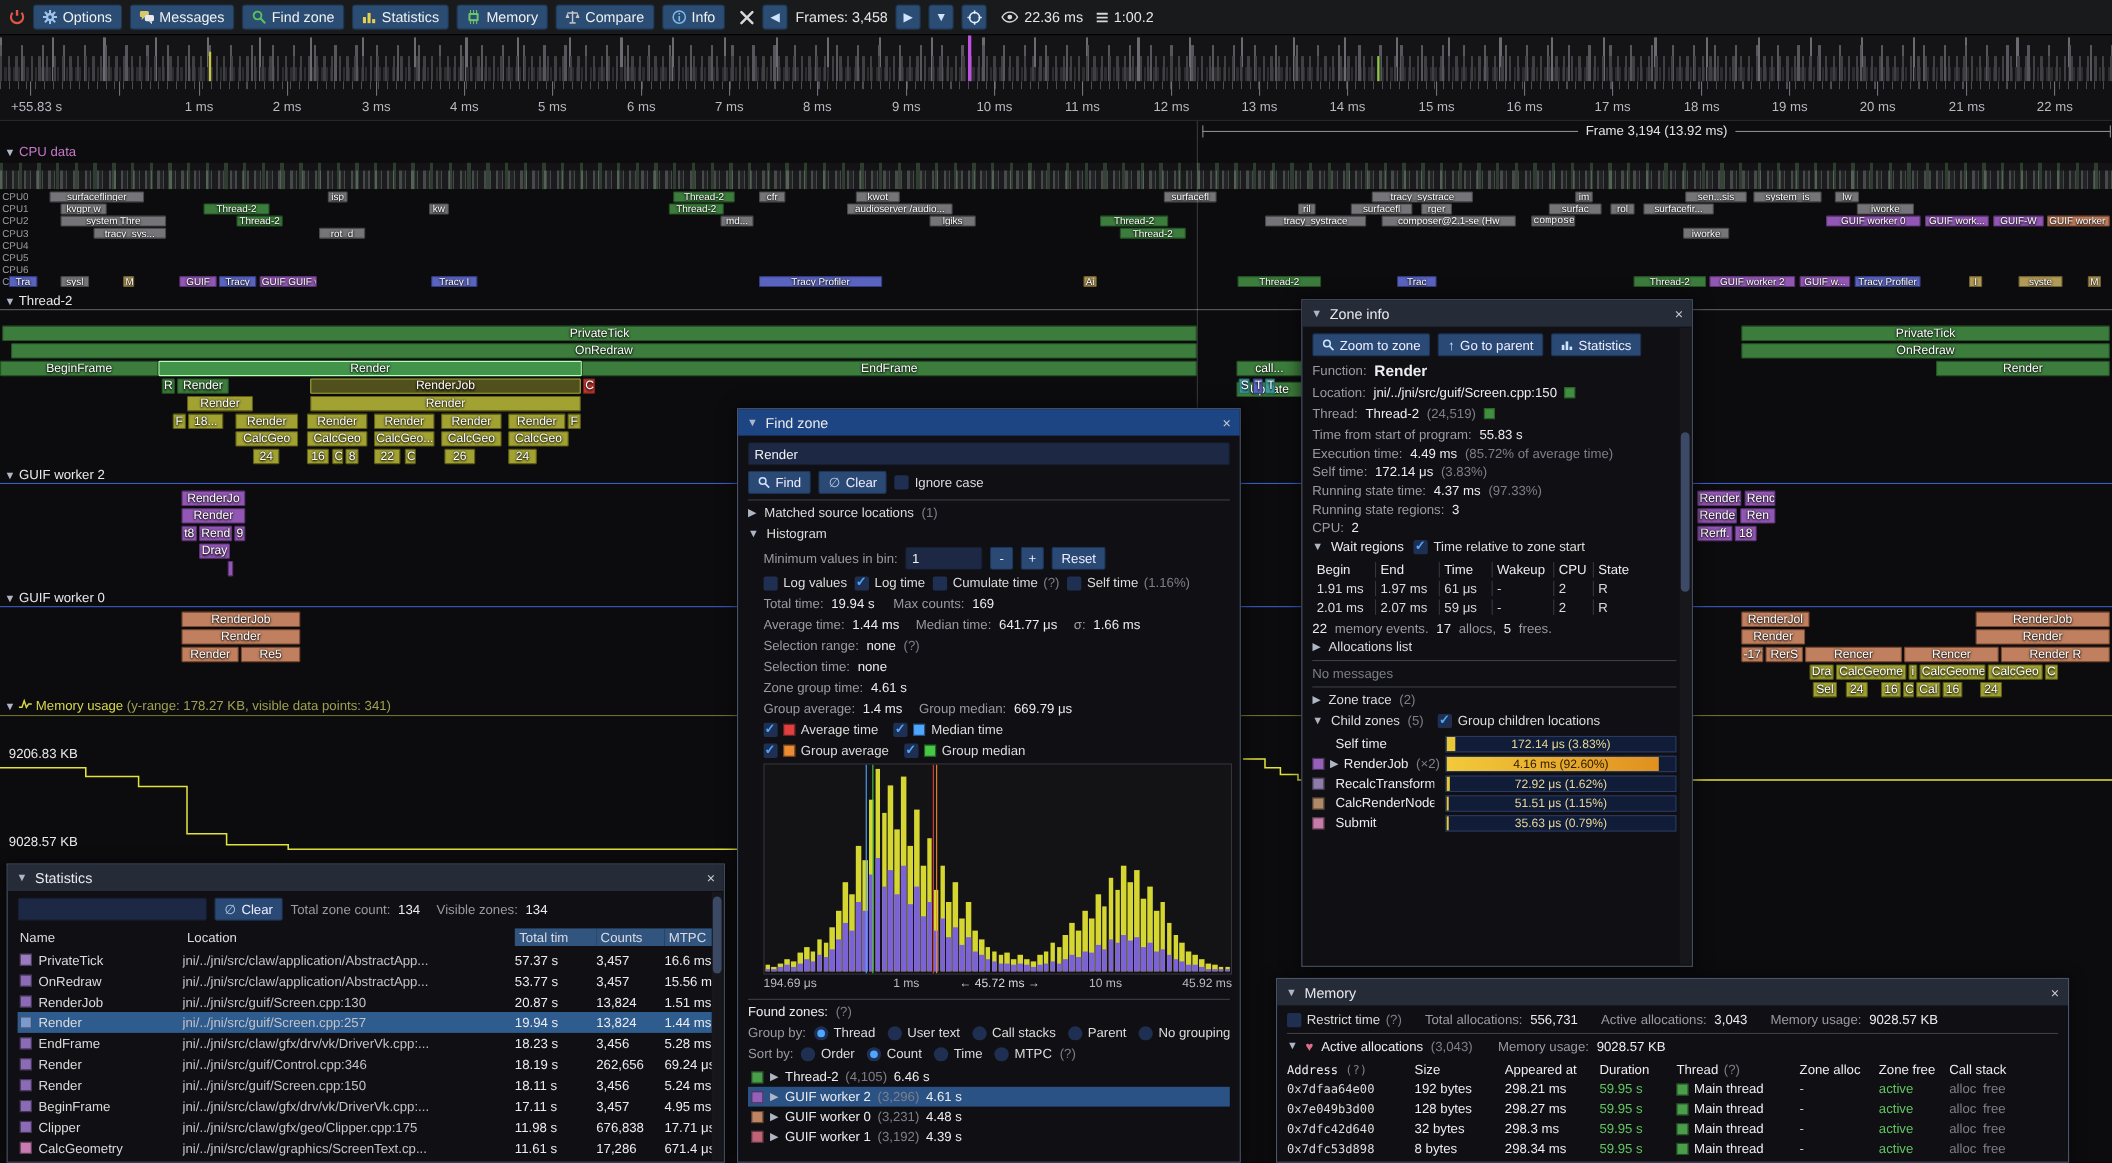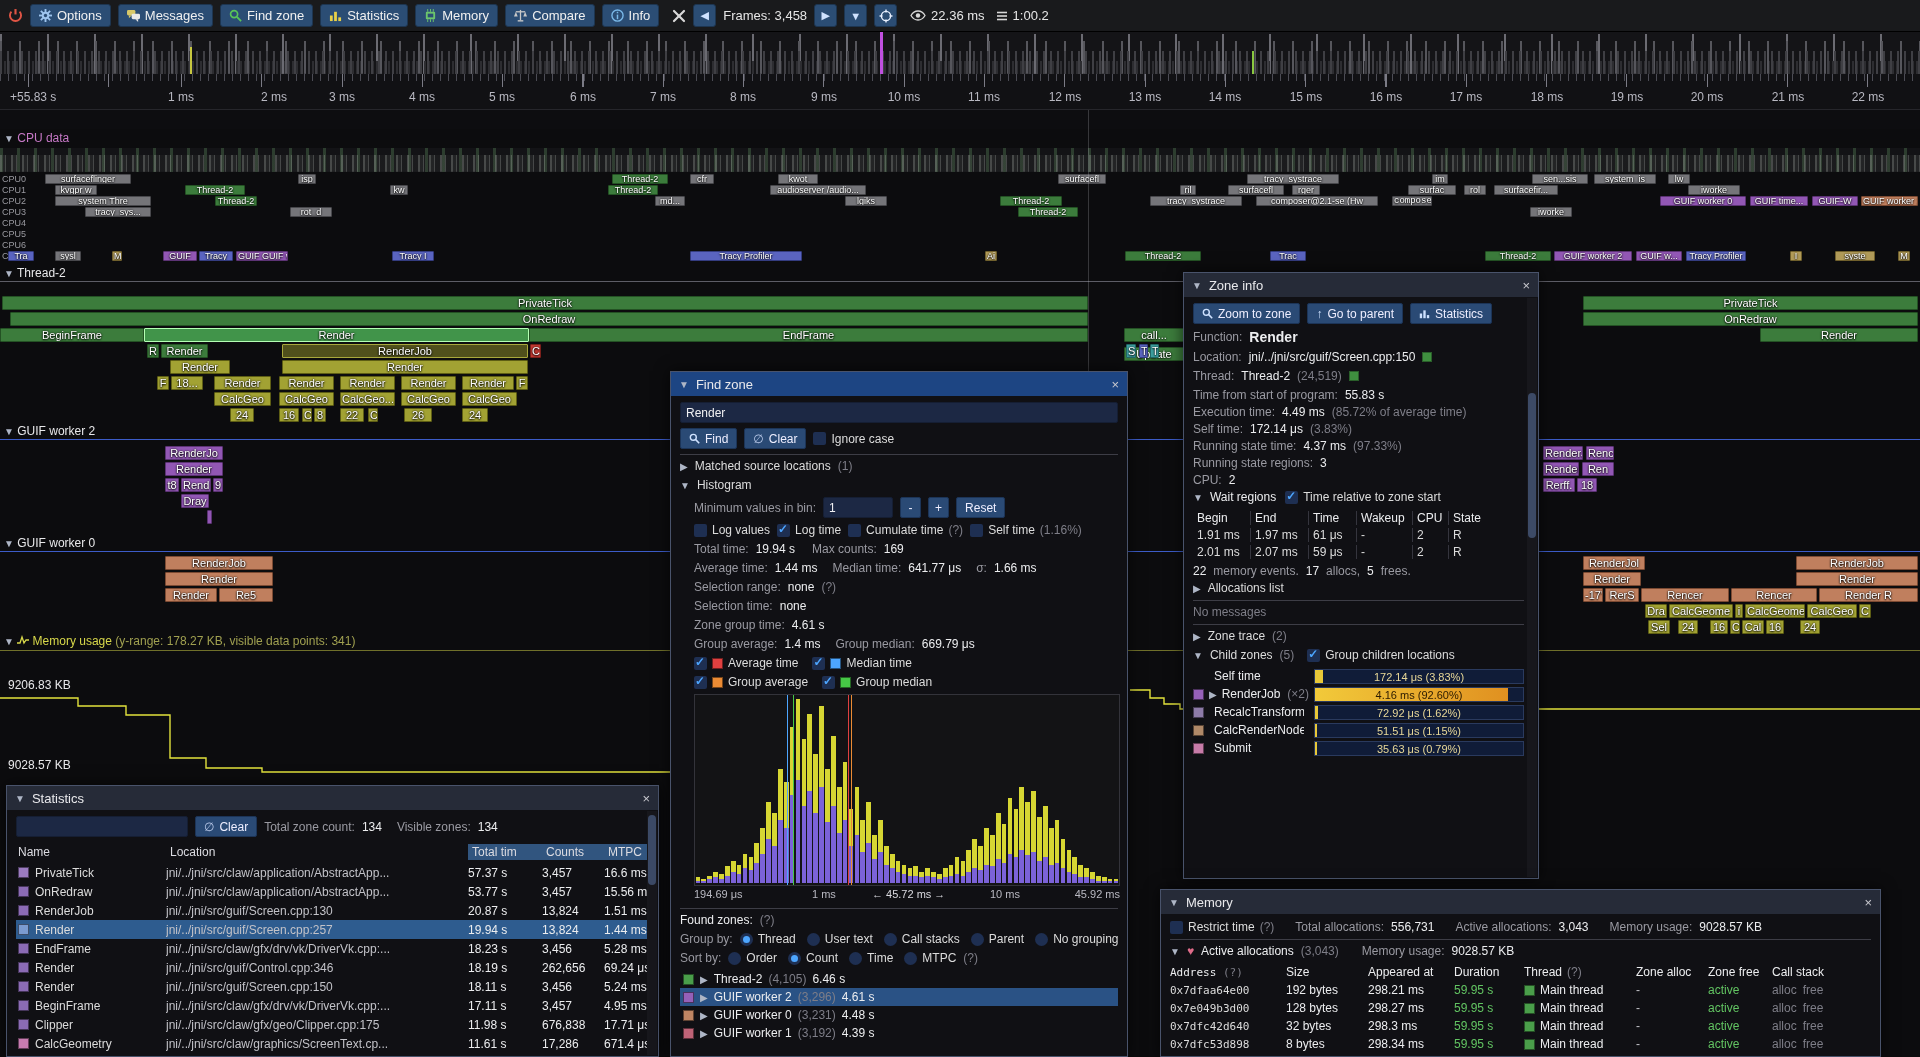--- a/index.html
+++ b/index.html
@@ -294,21 +294,21 @@
   <div class="fmark" style="left:1252px;width:2px;height:55%;background:#8ac840"></div>
 </div>
 
 <div class="ruler">
   <div class="minor"></div>
   <div class="major"></div>
   <span class="rorigin">+55.83 s</span>
   <div>
 
   <span class="rtick" style="left: 181px;">1 ms</span>
-      <span class="rtick" style="left: 274px;">2 ms</span>
+      <span class="rtick" style="left: 261px;">2 ms</span>
       <span class="rtick" style="left: 342px;">3 ms</span>
       <span class="rtick" style="left: 422px;">4 ms</span>
       <span class="rtick" style="left: 502px;">5 ms</span>
       <span class="rtick" style="left: 583px;">6 ms</span>
       <span class="rtick" style="left: 663px;">7 ms</span>
       <span class="rtick" style="left: 743px;">8 ms</span>
       <span class="rtick" style="left: 824px;">9 ms</span>
       <span class="rtick" style="left: 904px;">10 ms</span>
       <span class="rtick" style="left: 984px;">11 ms</span>
       <span class="rtick" style="left: 1065px;">12 ms</span>
@@ -319,20 +319,25 @@
       <span class="rtick" style="left: 1466px;">17 ms</span>
       <span class="rtick" style="left: 1547px;">18 ms</span>
       <span class="rtick" style="left: 1627px;">19 ms</span>
       <span class="rtick" style="left: 1707px;">20 ms</span>
       <span class="rtick" style="left: 1788px;">21 ms</span>
       <span class="rtick" style="left: 1868px;">22 ms</span>
     </div>
 </div>
 
 <div class="framesrow">
+  <div class="fspan" style="left:1092px;width:828px">
+    <span class="ftick" style="left:1px"></span>
+      <span class="ftick" style="right:1px"></span>
+    <span class="flabel" style="left:50%;transform:translateX(-50%)">Frame 3,194 (13.92 ms)</span>
+  </div>
 </div>
 
 <div class="sechdr" style="top:131px;color:#c678c6"><span class="tri">▼</span> <span>CPU data</span></div>
 <div class="cpuusage"></div>
 <div class="cpu-zones" style="top:146px;height:120px">
   <div>
 
   <span class="cpulab" style="top: 28px;">CPU0</span>
       <span class="cpulab" style="top: 39px;">CPU1</span>
       <span class="cpulab" style="top: 50px;">CPU2</span>
@@ -367,21 +372,21 @@
     <div class="zone zc-gr" style="left: 1688px; top: 39px; width: 52px;">iworke</div>
     <div class="zone zc-gr" style="left: 55px; top: 50px; width: 96px;">system Thre</div>
     <div class="zone zc-g" style="left: 215px; top: 50px; width: 42px;">Thread-2</div>
     <div class="zone zc-gr" style="left: 655px; top: 50px; width: 30px;">md...</div>
     <div class="zone zc-gr" style="left: 845px; top: 50px; width: 42px;">lgiks</div>
     <div class="zone zc-g" style="left: 1000px; top: 50px; width: 62px;">Thread-2</div>
     <div class="zone zc-gr" style="left: 1150px; top: 50px; width: 92px;">tracy_systrace</div>
     <div class="zone zc-gr" style="left: 1256px; top: 50px; width: 122px;">composer@2.1-se (Hw</div>
     <div class="zone zc-gr" style="left: 1392px; top: 50px; width: 40px; font-family: Liberation Mono, monospace;">composer@...</div>
     <div class="zone zc-p" style="left: 1660px; top: 50px; width: 86px;">GUIF worker 0</div>
-    <div class="zone zc-p" style="left: 1750px; top: 50px; width: 58px;">GUIF time...</div>
+    <div class="zone zc-p" style="left: 1750px; top: 50px; width: 58px;">GUIF work...</div>
     <div class="zone zc-p" style="left: 1812px; top: 50px; width: 46px;">GUIF-W</div>
     <div class="zone zc-s" style="left: 1861px; top: 50px; width: 57px;">GUIF worker 1</div>
     <div class="zone zc-gr" style="left: 85px; top: 61px; width: 66px;">tracy_sys...</div>
     <div class="zone zc-gr" style="left: 290px; top: 61px; width: 42px;">rot_d</div>
     <div class="zone zc-g" style="left: 1018px; top: 61px; width: 60px;">Thread-2</div>
     <div class="zone zc-gr" style="left: 1530px; top: 61px; width: 42px;">iworke</div>
     <div class="zone zc-b" style="left: 8px; top: 105px; width: 26px;">Tra</div>
     <div class="zone zc-gr" style="left: 55px; top: 105px; width: 26px;">sysl</div>
     <div class="zone zc-tn" style="left: 112px; top: 105px; width: 10px;">M</div>
     <div class="zone zc-p" style="left: 163px; top: 105px; width: 34px;">GUIF</div>

